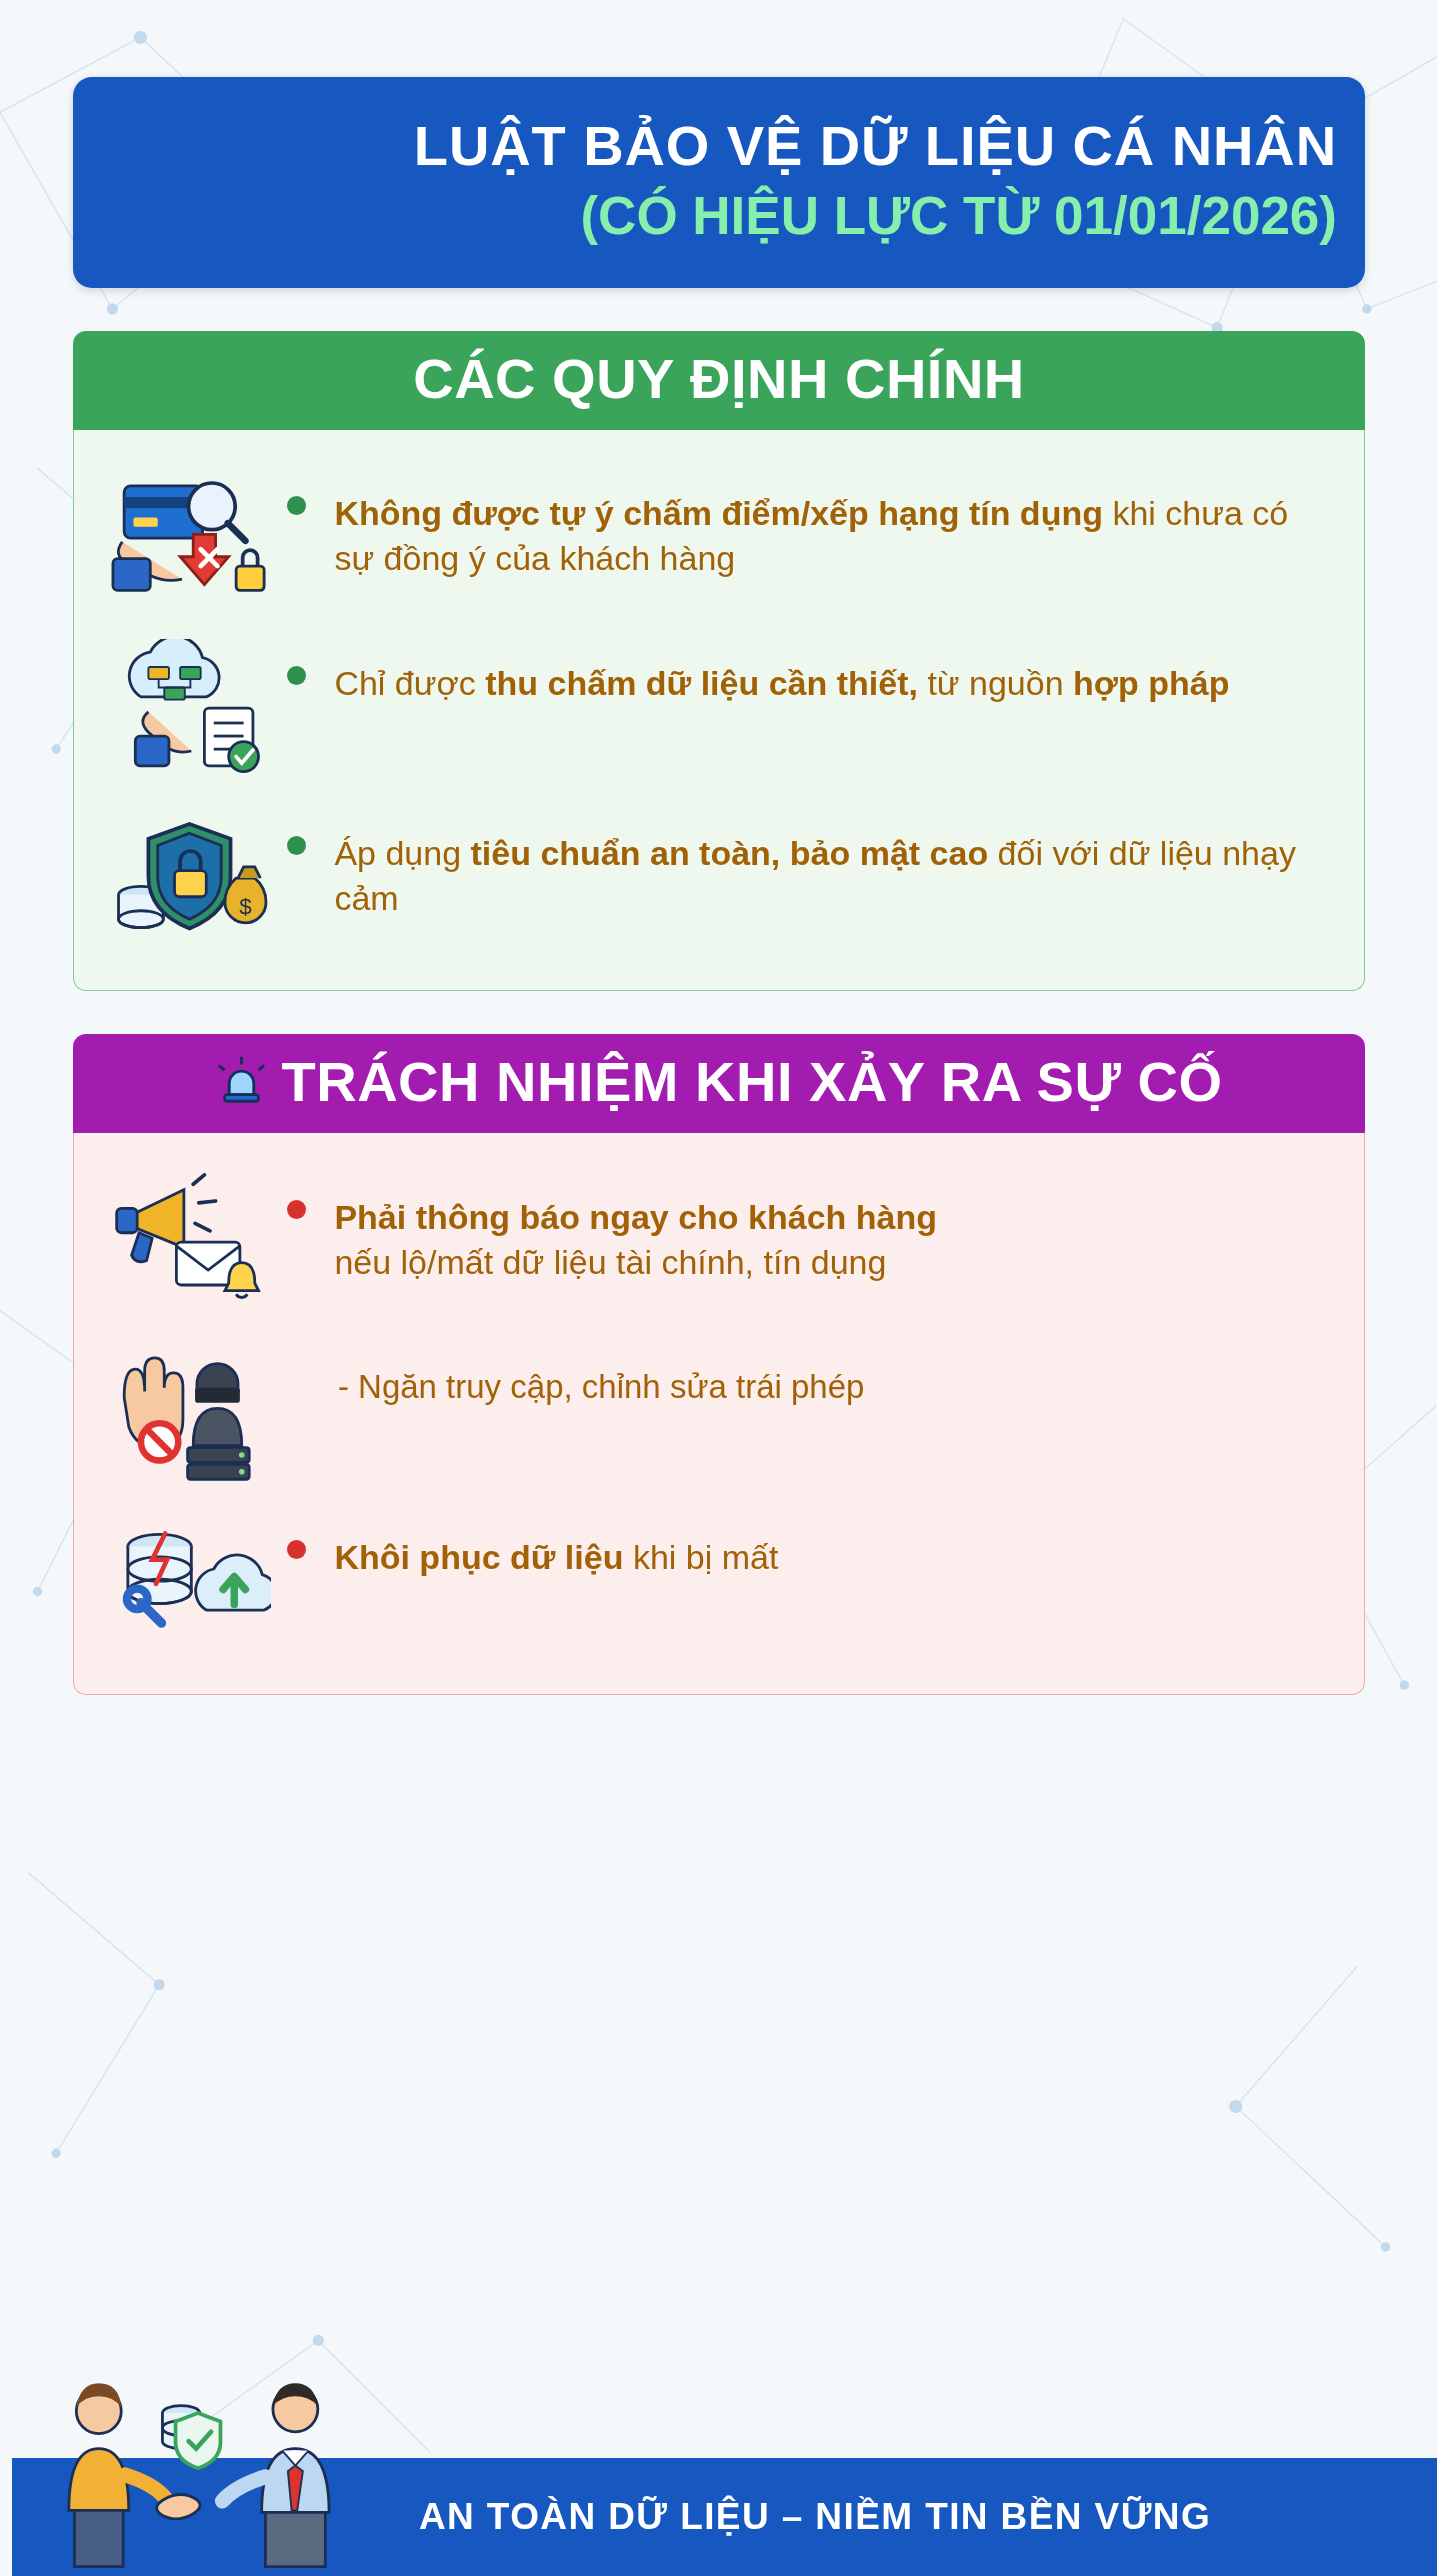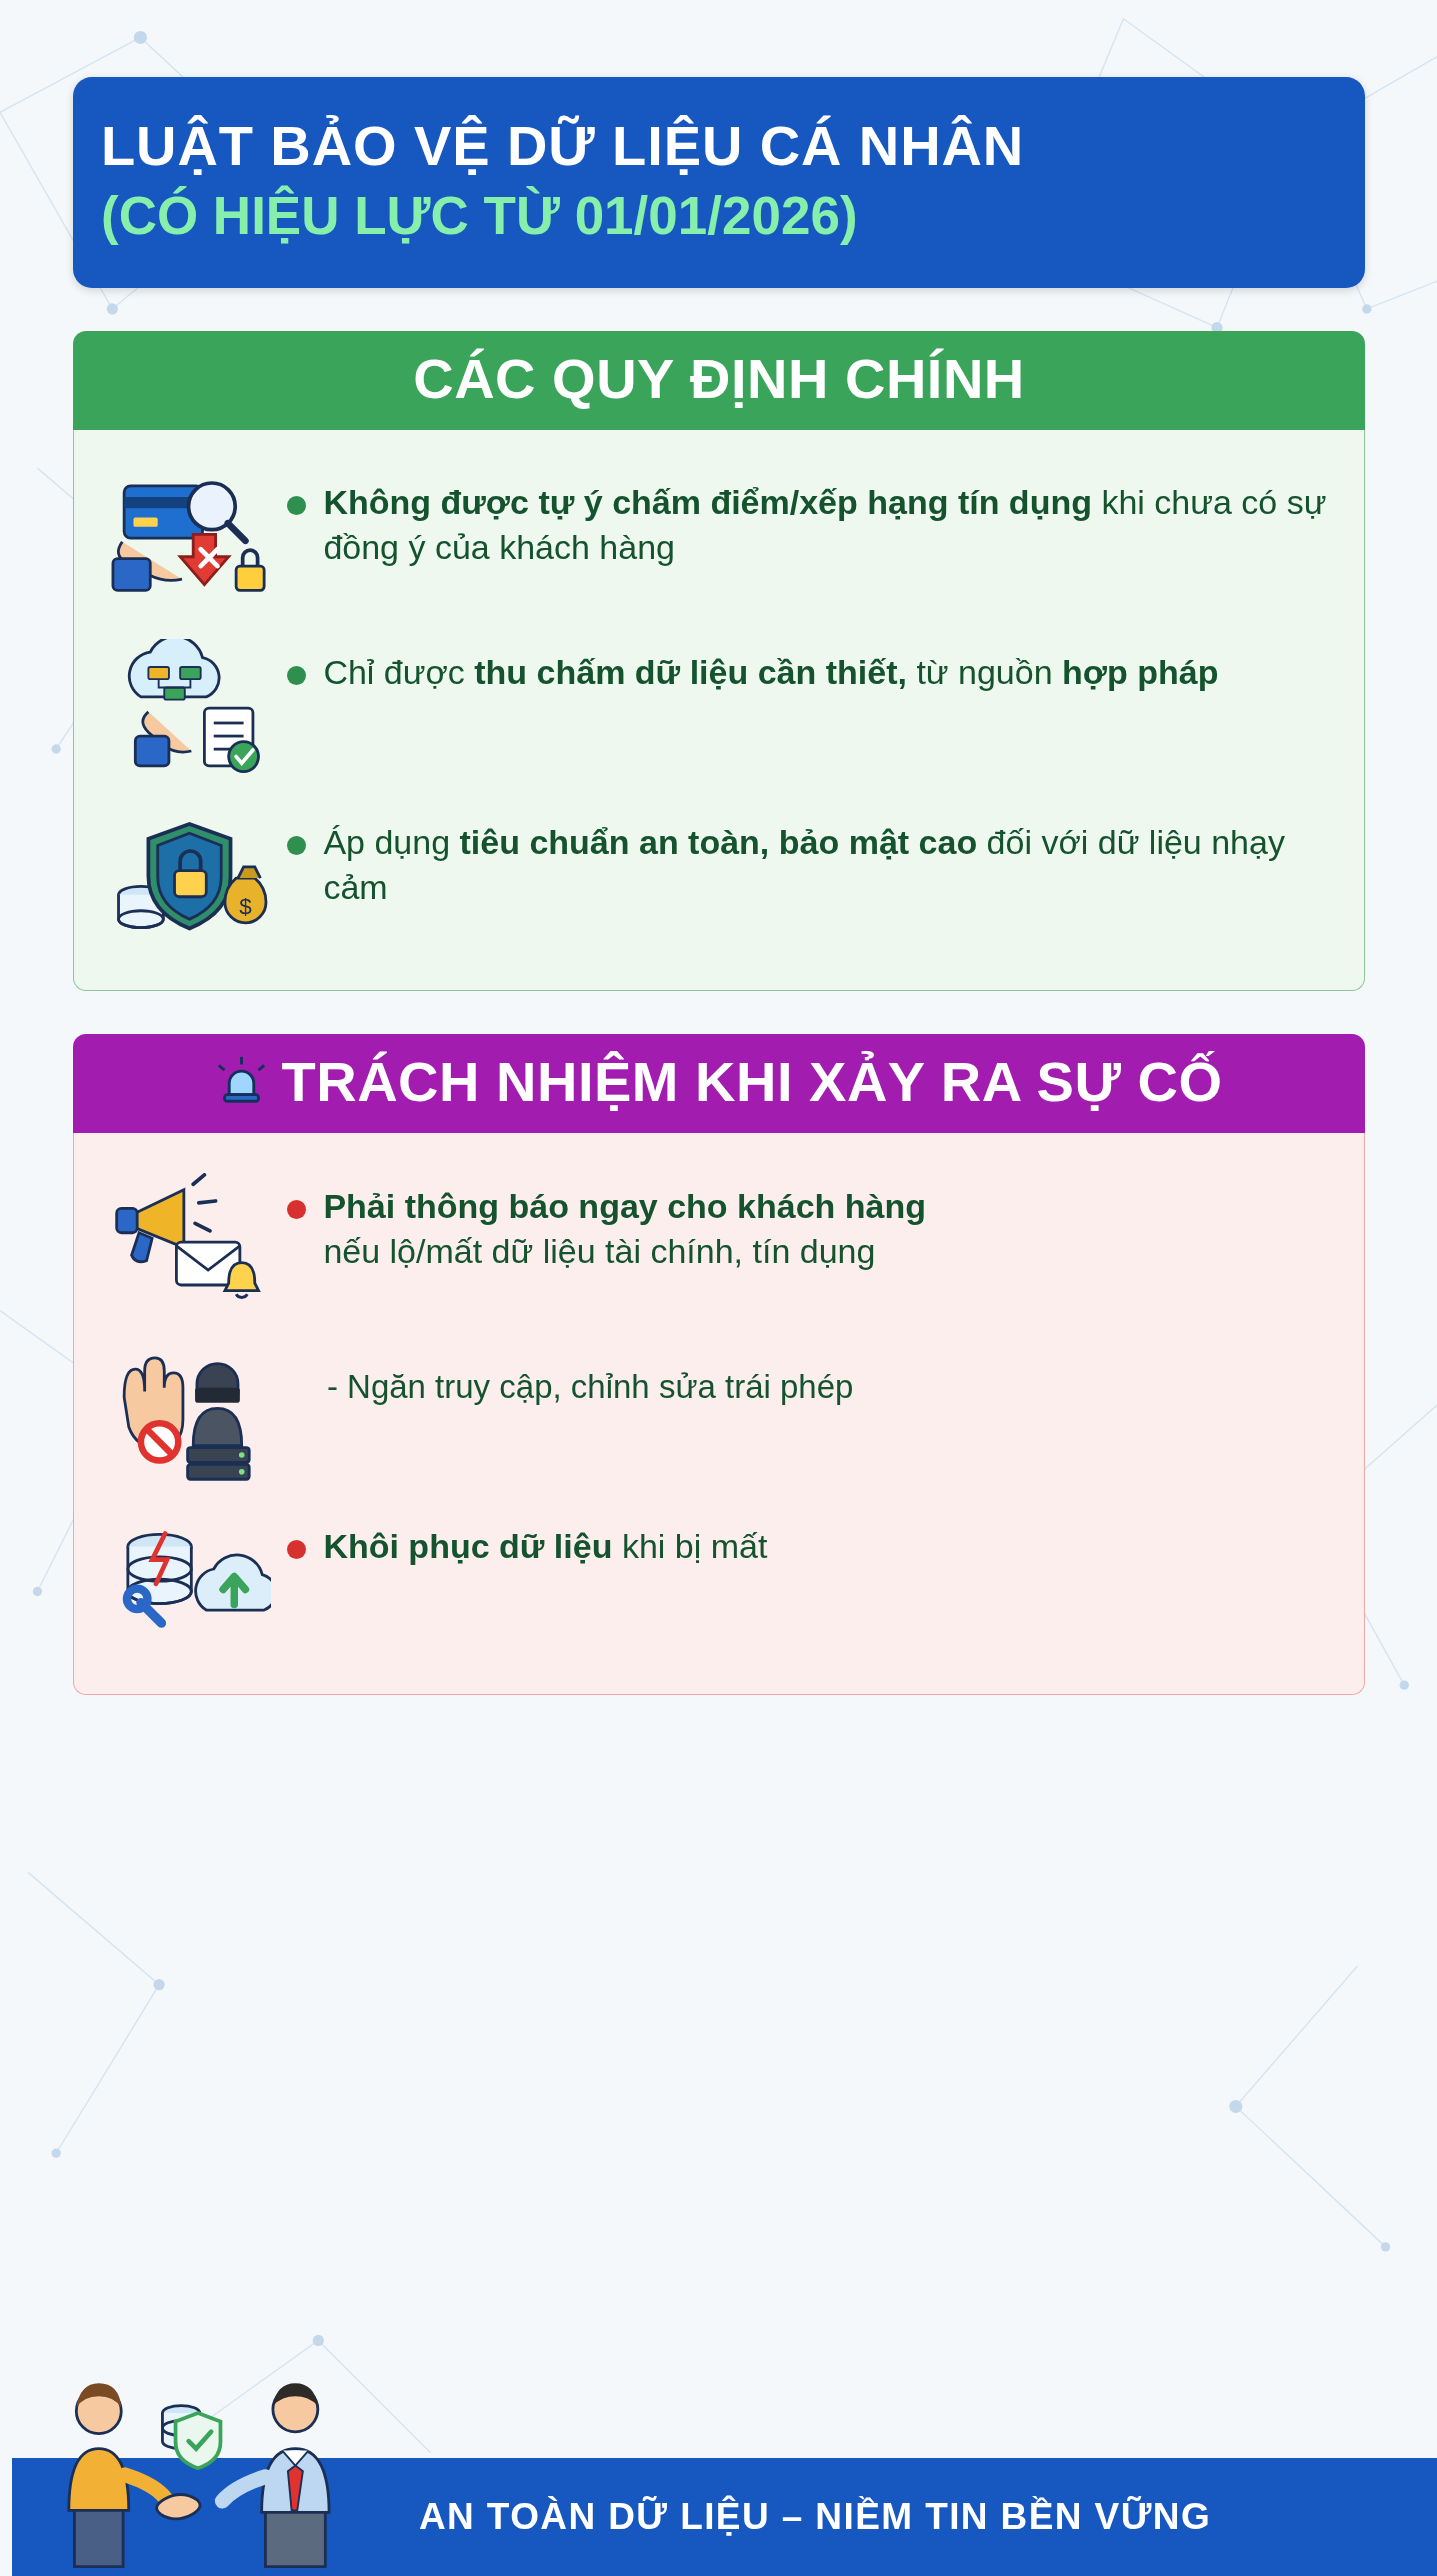--- a/index.html
+++ b/index.html
@@ -28,21 +28,21 @@
     box-sizing: border-box;
     padding: 0 73px;
   }
 
   
   .title-card {
     margin-top: 77px;
     background: #1657c0;
     border-radius: 19px;
     padding: 37px 28px 41px;
-    text-align: left;
+    text-align: right;
     box-shadow: 0 2.8px 8.4px rgba(0,0,0,0.14);
   }
   .title-line1 {
     color: #ffffff;
     font-size: 56px;
     font-weight: bold;
     letter-spacing: 0.9px;
     line-height: 1.14;
     text-transform: uppercase;
   }
@@ -124,24 +124,24 @@
     flex: 0 0 auto;
     width: 19px;
     height: 19px;
     border-radius: 50%;
     margin-top: 16px;
   }
   .green .bullet { background: #2f8f4f; }
   .red .bullet { background: #d6312e; }
   .bullet.hidden { visibility: hidden; width: 0; }
   .text-cell p {
-    margin: 0;
+    margin: 11px;
     font-size: 34px;
     line-height: 1.32;
-    color: #14532d;
+    color: #a16207;
   }
   .text-cell p b { font-weight: bold; }
   .text-cell p.sub {
     margin-top: 11.2px;
     padding-left: 22.5px;
     font-size: 33px;
   }
   .inline-bullet {
     font-weight: bold;
   }

